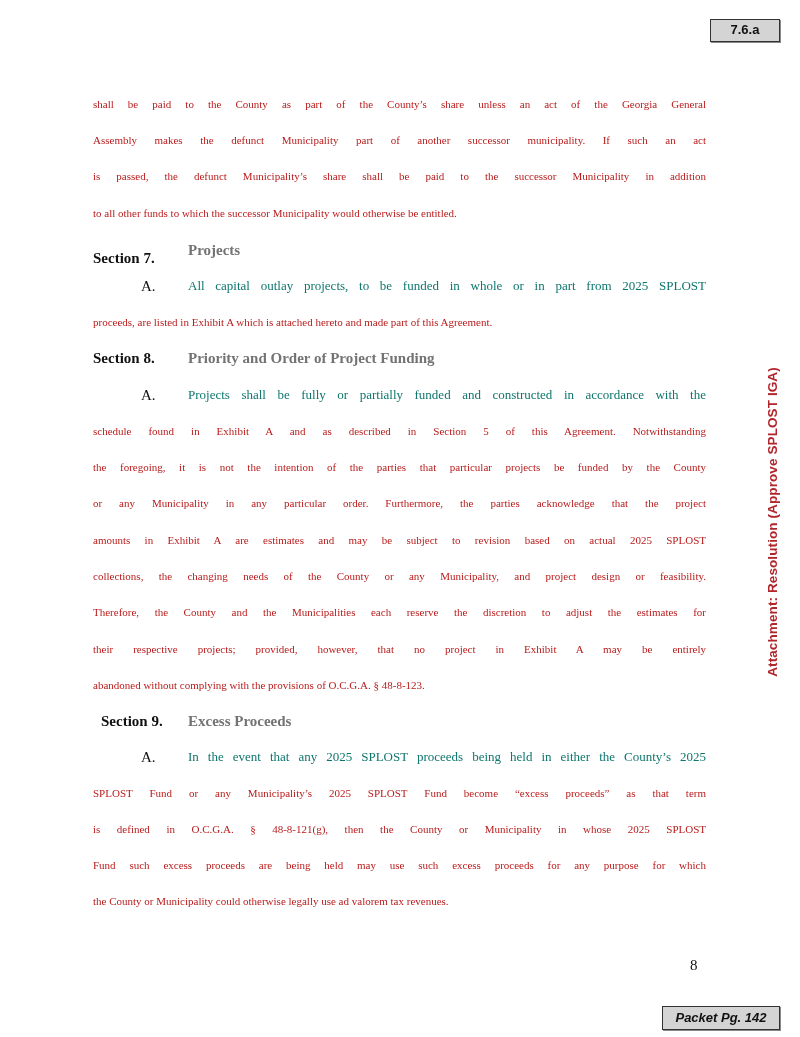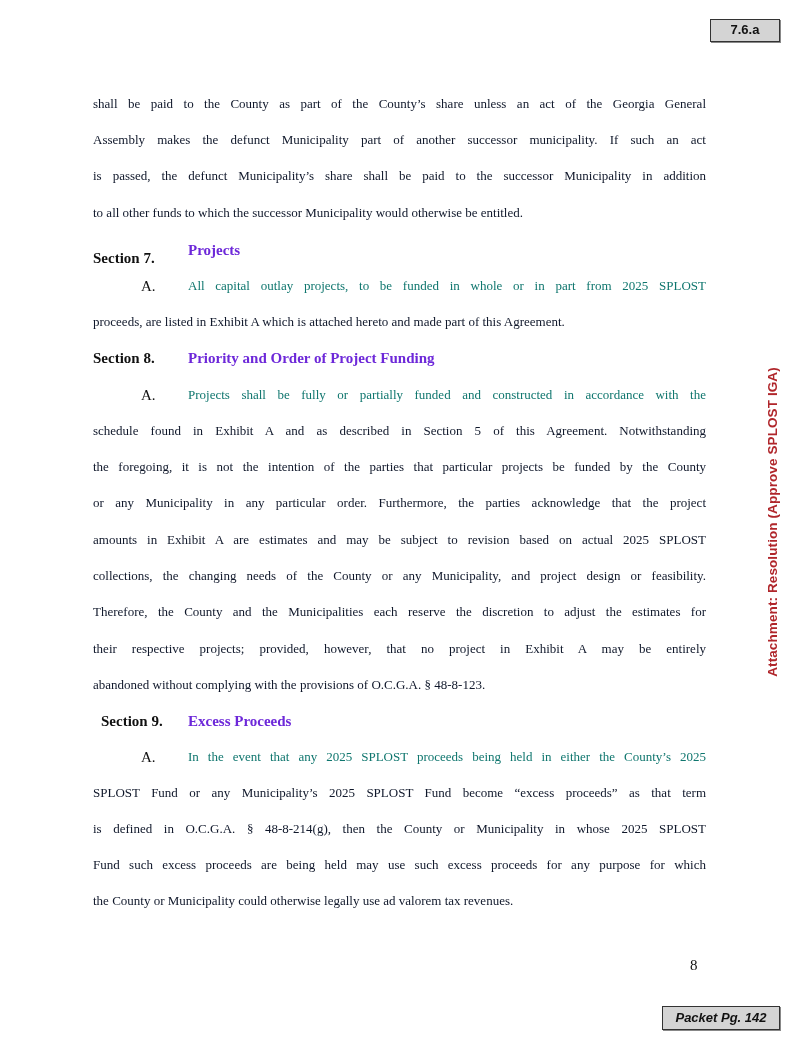--- a/index.html
+++ b/index.html
@@ -24,27 +24,27 @@
       position: absolute;
       left: 772px; top: 522px;
       transform: translate(-50%, -50%) rotate(-90deg);
       white-space: nowrap;
       font-family: "Liberation Sans", sans-serif;
       font-weight: bold;
       font-size: 13.5px;
       color: #b0262b;
       letter-spacing: 0.1px;
     }
-    .line { position: absolute; left: 93px; width: 613px; font-family: "Liberation Serif", serif; font-size: 13px; color: #0f172a; line-height: 18px; white-space: nowrap; }
+    .line { position: absolute; left: 93px; width: 613px; font-family: "Liberation Serif", serif; font-size: 11px; color: #b91c1c; line-height: 18px; white-space: nowrap; }
     .justify { text-align: justify; text-align-last: justify; }
     .para-a-label { position: absolute; left: 141px; font-family: "Liberation Serif", serif; font-size: 15px; line-height: 18px; color: #111; }
     .para-a-text { position: absolute; left: 188px; width: 518px; font-family: Liberation Serif, serif; font-size: 13px; line-height: 18px; color: #0f766e; white-space: nowrap; text-align: justify; text-align-last: justify; }
 
     .sec-num { position: absolute; left: 93px; font-family: "Liberation Serif", serif; font-weight: bold; font-size: 15px; line-height: 18px; color: #111; }
-    .sec-title { position: absolute; left: 188px; font-family: "Liberation Serif", serif; font-weight: bold; font-size: 15px; line-height: 18px; color: #6d28d9; }
+    .sec-title { position: absolute; left: 188px; font-family: "Liberation Serif", serif; font-weight: bold; font-size: 15px; line-height: 18px; color: #737373; }
 
     .page-num { position: absolute; left: 690px; top: 957px; font-family: "Liberation Serif", serif; font-size: 15px; color: #111; }
   </style>
 </head>
 <body>
 
 <div class="page">
 
   <div class="tag-box tag-top">7.6.a</div>
 
@@ -72,20 +72,20 @@
   <div class="line justify" style="top:567px;">collections, the changing needs of the County or any Municipality, and project design or feasibility.</div>
   <div class="line justify" style="top:603px;">Therefore, the County and the Municipalities each reserve the discretion to adjust the estimates for</div>
   <div class="line justify" style="top:640px;">their respective projects; provided, however, that no project in Exhibit A may be entirely</div>
   <div class="line" style="top:676px;">abandoned without complying with the provisions of O.C.G.A. § 48-8-123.</div>
 
   <div class="sec-num" style="top:712px;margin-left:8px;">Section 9.</div>
   <div class="sec-title" style="top:712px;">Excess Proceeds</div>
   <div class="para-a-label" style="top:748px;">A.</div>
   <div class="para-a-text" style="top:748px;">In the event that any 2025 SPLOST proceeds being held in either the County’s 2025</div>
   <div class="line justify" style="top:784px;">SPLOST Fund or any Municipality’s 2025 SPLOST Fund become “excess proceeds” as that term</div>
-  <div class="line justify" style="top:820px;">is defined in O.C.G.A. § 48-8-214(g), then the County or Municipality in whose 2025 SPLOST</div>
+  <div class="line justify" style="top:820px;">is defined in O.C.G.A. § 48-8-121(g), then the County or Municipality in whose 2025 SPLOST</div>
   <div class="line justify" style="top:856px;">Fund such excess proceeds are being held may use such excess proceeds for any purpose for which</div>
   <div class="line" style="top:892px;">the County or Municipality could otherwise legally use ad valorem tax revenues.</div>
 
   <div class="page-num">8</div>
 
   <div class="tag-box tag-bottom">Packet Pg. 142</div>
 </div>
 
 </body></html>

